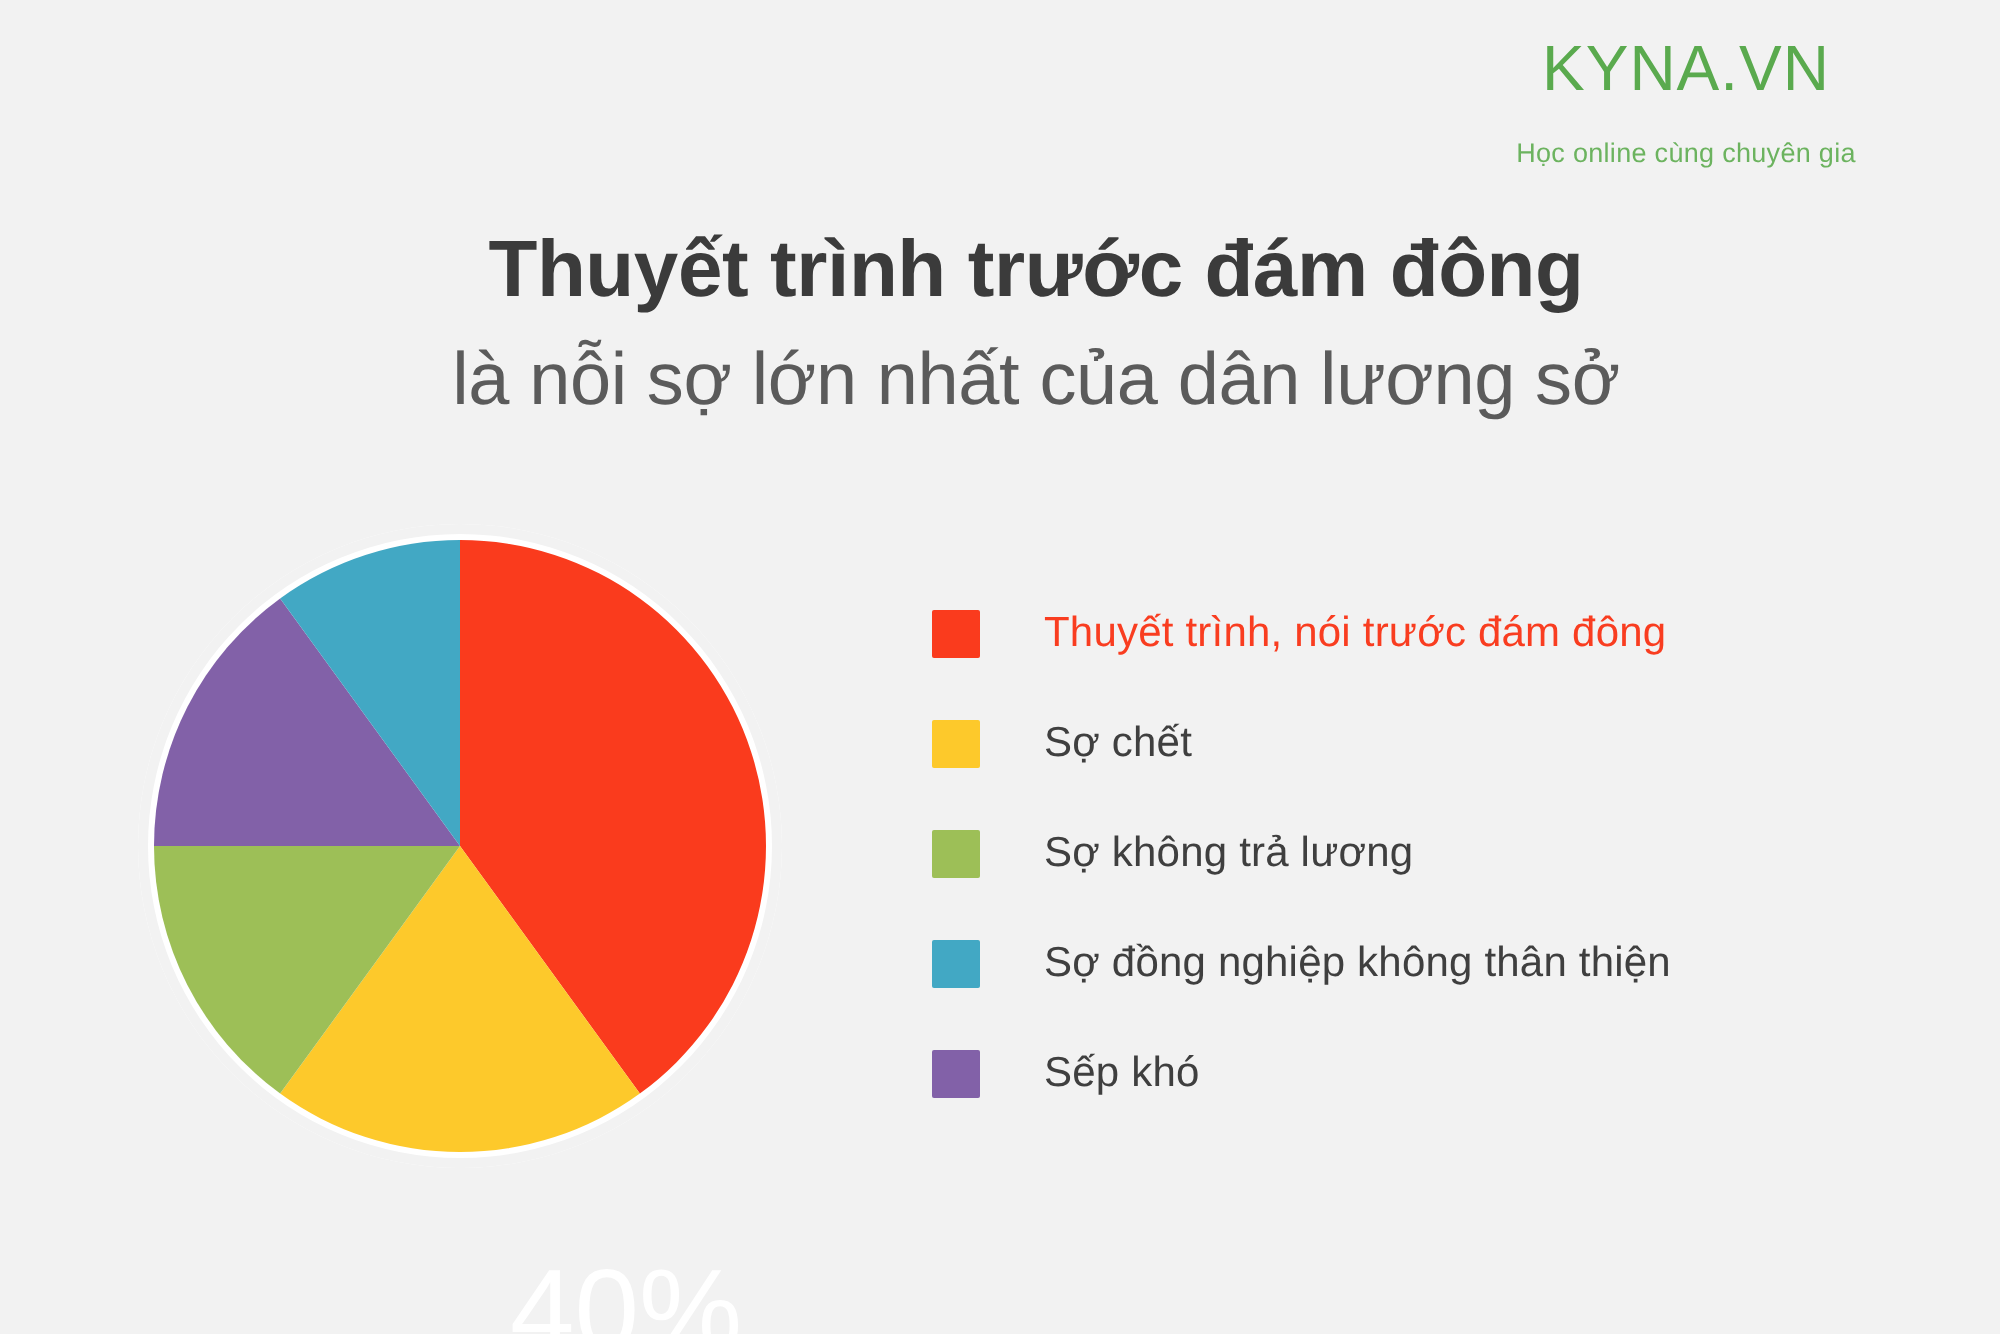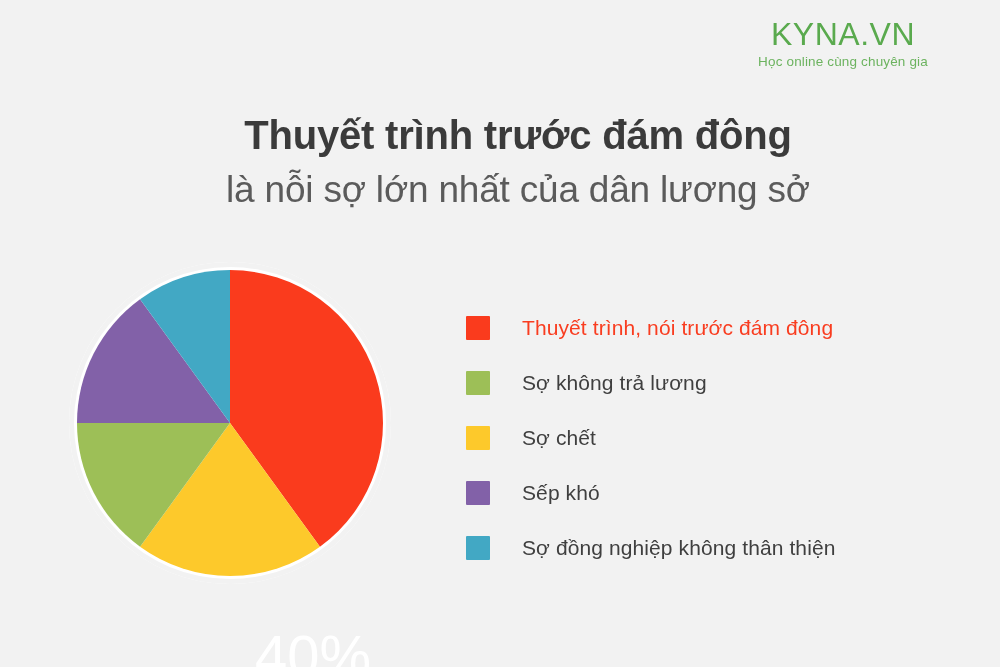--- a/index.html
+++ b/index.html
@@ -30,21 +30,21 @@
     letter-spacing: 0.5px;
     color: #5aaa4e;
     line-height: 1.05;
     font-weight: 400;
     white-space: nowrap;
   }
   #brand-tagline {
     font-size: 13.5px;
     color: #6cb35f;
     letter-spacing: 0.15px;
-    margin-top: 2px;
+    margin-top: 17px;
     white-space: nowrap;
   }
 
   
   #headline {
     position: absolute;
     top: 110px;
     left: 0;
     width: 1000px;
     text-align: center;
@@ -100,21 +100,21 @@
     color: #ffffff;
     letter-spacing: 0px;
     line-height: 1;
     pointer-events: none;
   }
 
   
   #legend {
     position: absolute;
     left: 466px;
-    top: 300px;
+    top: 289px;
     width: 500px;
   }
   .legend-row {
     display: flex;
     align-items: center;
     height: 55px;
   }
   .legend-swatch {
     width: 24px;
     height: 24px;
@@ -155,28 +155,28 @@
   </svg>
   <div id="pie-center-label">40%</div>
 </div>
 
 <div id="legend">
     <div class="legend-row">
       <span class="legend-swatch" style="background: rgb(250, 59, 29);"></span>
       <span class="legend-label" style="color: rgb(249, 61, 32);">Thuyết trình, nói trước đám đông</span>
     </div>
     <div class="legend-row">
+      <span class="legend-swatch" style="background: rgb(253, 201, 43);"></span>
+      <span class="legend-label" style="color: rgb(63, 63, 63);">Sợ chết</span>
+    </div>
+    <div class="legend-row">
       <span class="legend-swatch" style="background: rgb(157, 191, 87);"></span>
       <span class="legend-label" style="color: rgb(63, 63, 63);">Sợ không trả lương</span>
     </div>
     <div class="legend-row">
-      <span class="legend-swatch" style="background: rgb(253, 201, 43);"></span>
-      <span class="legend-label" style="color: rgb(63, 63, 63);">Sợ chết</span>
+      <span class="legend-swatch" style="background: rgb(66, 168, 196);"></span>
+      <span class="legend-label" style="color: rgb(63, 63, 63);">Sợ đồng nghiệp không thân thiện</span>
     </div>
     <div class="legend-row">
       <span class="legend-swatch" style="background: rgb(130, 97, 168);"></span>
       <span class="legend-label" style="color: rgb(63, 63, 63);">Sếp khó</span>
     </div>
-    <div class="legend-row">
-      <span class="legend-swatch" style="background: rgb(66, 168, 196);"></span>
-      <span class="legend-label" style="color: rgb(63, 63, 63);">Sợ đồng nghiệp không thân thiện</span>
-    </div>
   </div>
 
 </body></html>

